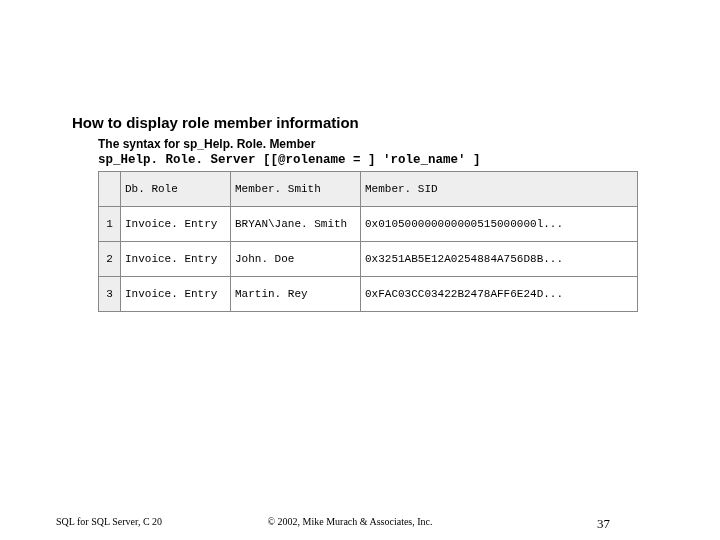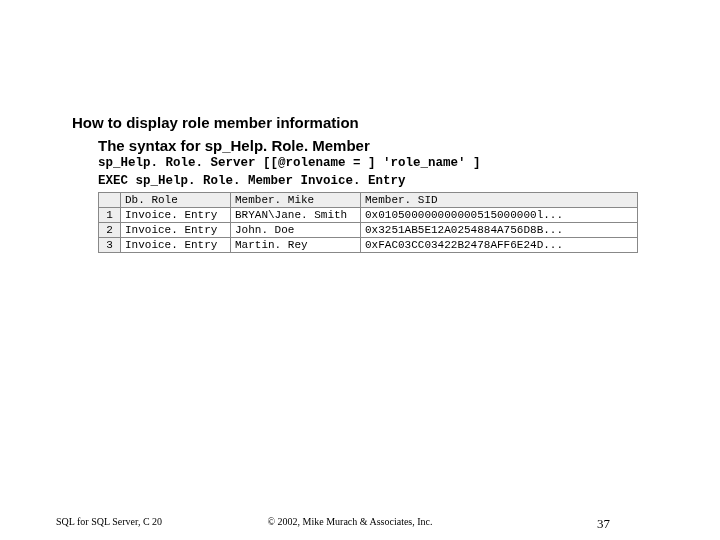--- a/index.html
+++ b/index.html
@@ -17,21 +17,21 @@
     left: 72px;
     top: 114px;
     width: 590px;
   }
   .title {
     font-size: 15px;
     font-weight: bold;
     margin: 0 0 6px 0;
   }
   .sub {
-    font-size: 15px;
+    font-size: 12px;
     font-weight: bold;
     margin: 6px 0 2px 26px;
   }
   .code {
     font-family: "Courier New", Courier, monospace;
     font-size: 12.5px;
     font-weight: bold;
     margin: 0 0 4px 26px;
     white-space: pre;
   }
@@ -41,21 +41,21 @@
   }
   table {
     border-collapse: collapse;
     width: 100%;
     font-family: "Courier New", Courier, monospace;
     font-size: 11px;
     table-layout: fixed;
   }
   th, td {
     border: 1px solid #888;
-    padding: 1px 4px;
+    padding: 11px 4px;
     text-align: left;
     background: #fff;
     white-space: nowrap;
     overflow: hidden;
   }
   th {
     background: #eee;
     font-weight: normal;
   }
   th.rownum-head {
@@ -99,36 +99,35 @@
 </style>
 </head>
 <body>
 
 <div class="slide">
   <div class="title">How to display role member information</div>
 
   <div class="sub">The syntax for sp_Help. Role. Member</div>
   <div class="code">sp_Help. Role. Server [[@rolename = ] 'role_name' ]</div>
 
-  <div class="code">EXEC sp_Help. Role. Member Invoice. Entry</div>
 
 
   <div class="table-wrap">
     <table>
       <colgroup>
         <col class="c-num">
           <col class="c-role">
           <col class="c-name">
           <col class="c-sid">
       </colgroup>
       <thead>
         <tr>
           <th class="rownum-head"></th>
           <th>Db. Role</th>
-          <th>Member. Mike</th>
+          <th>Member. Smith</th>
           <th>Member. SID</th>
         </tr>
       </thead>
       <tbody>
         <tr>
           <td class="rownum">1</td>
           <td>Invoice. Entry</td>
           <td>BRYAN\Jane. Smith</td>
           <td>0x010500000000000515000000l...</td>
         </tr>

